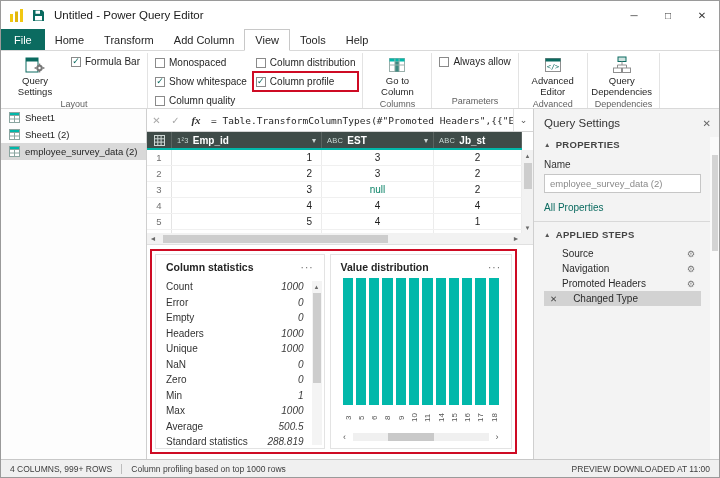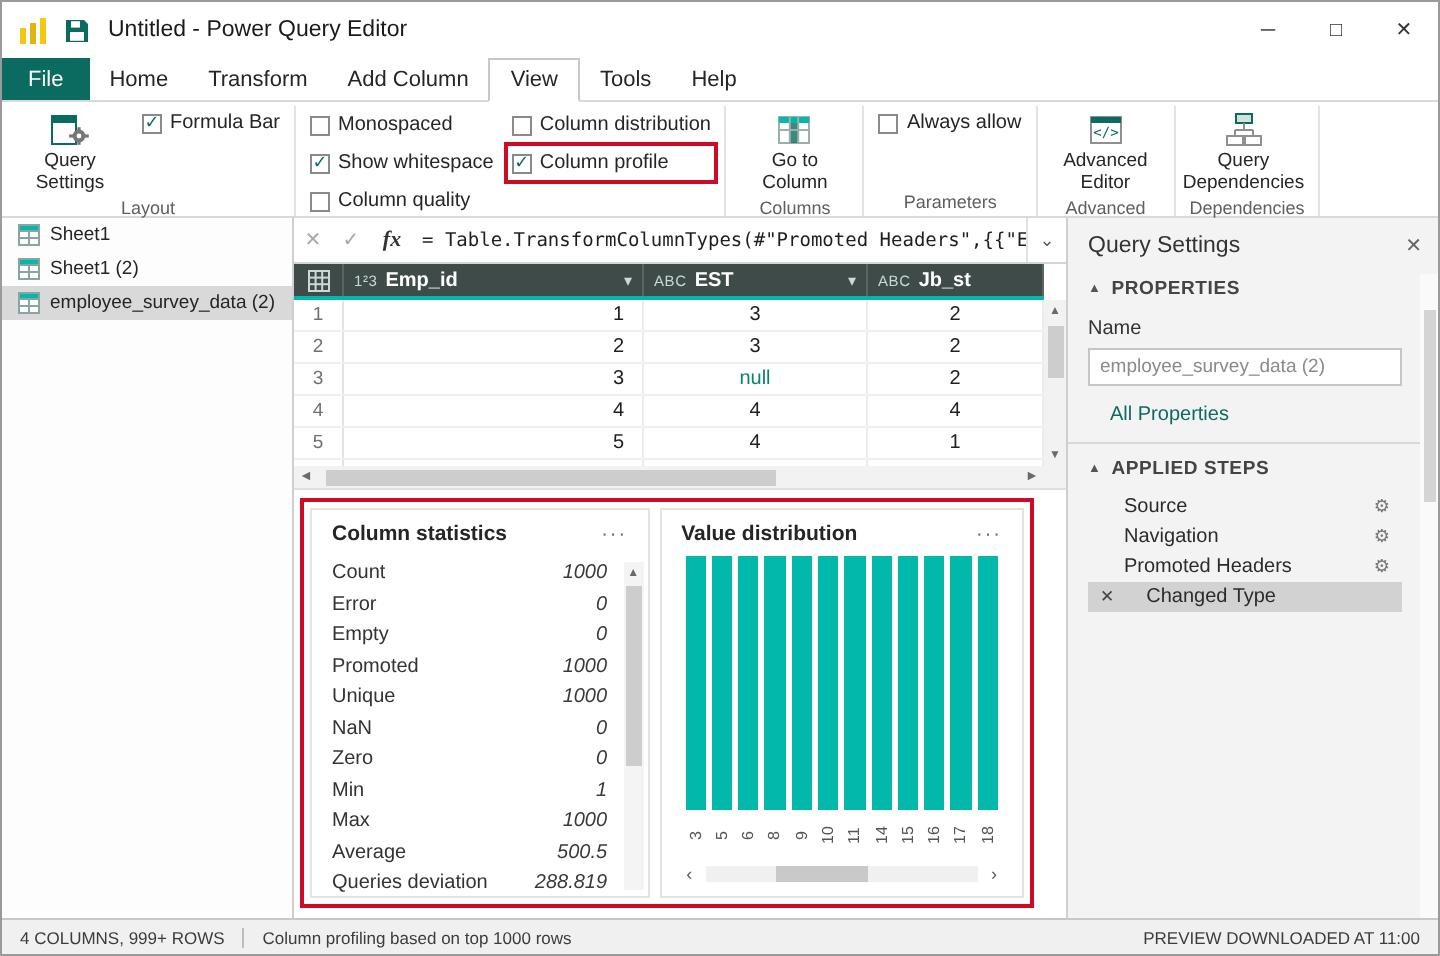--- a/index.html
+++ b/index.html
@@ -105,21 +105,21 @@
 
 .settings{width:186px;flex:0 0 auto;border-left:1px solid #cfcfcf;background:#f3f3f3;display:flex;flex-direction:column;position:relative}
 .set-header{display:flex;align-items:center;padding:8px 8px 6px 10px;flex:0 0 auto}
 .set-title{font-size:11.5px;color:#333}
 .set-close{margin-left:auto;color:#666;font-size:10px}
 .set-body{flex:1;padding:0 18px 0 10px;overflow:hidden}
 .sec-h{display:flex;align-items:center;gap:5px;font-size:9.5px;font-weight:bold;color:#444;letter-spacing:.3px;margin-top:4px}
 .tri{font-size:6.5px;color:#555}
 .name-label{font-size:10px;color:#333;margin:9px 0 3px}
 .name-input{width:100%;height:19px;border:1px solid #c6c6c6;background:#fff;font-size:9.5px;color:#8a8a8a;padding:0 5px;font-family:"Liberation Sans",sans-serif}
-.all-props{display:inline-block;margin:9px 11px 8px;font-size:10px;color:#0b6b60}
+.all-props{display:inline-block;margin:9px 0 8px;font-size:10px;color:#0b6b60}
 .set-divider{border:0;border-top:1px solid #d8d8d8;margin:0 -18px 7px -10px}
 .steps{margin-top:6px}
 .step{height:15px;display:flex;align-items:center;gap:16px;padding:0 6px 0 18px;font-size:10px;color:#2b2b2b;position:relative;white-space:nowrap;overflow:hidden}
 .step.sel{background:#d2d2d2;padding-left:6px}
 .step-x{font-size:8.5px;color:#444}
 .step-gear{margin-left:auto;font-size:9px;color:#777}
 .set-scroll{position:absolute;right:0;top:28px;bottom:0;width:9px;background:#fafafa}
 .set-thumb{position:absolute;left:1.5px;right:1.5px;top:18px;height:96px;background:#d4d4d4}
 
 
@@ -468,21 +468,21 @@
               </div>
               <div class="stat-row">
                 <span class="stat-label">Error</span>
                 <span class="stat-value">0</span>
               </div>
               <div class="stat-row">
                 <span class="stat-label">Empty</span>
                 <span class="stat-value">0</span>
               </div>
               <div class="stat-row">
-                <span class="stat-label">Promoted</span>
+                <span class="stat-label">Headers</span>
                 <span class="stat-value">1000</span>
               </div>
               <div class="stat-row">
                 <span class="stat-label">Unique</span>
                 <span class="stat-value">1000</span>
               </div>
               <div class="stat-row">
                 <span class="stat-label">NaN</span>
                 <span class="stat-value">0</span>
               </div>
@@ -496,21 +496,21 @@
               </div>
               <div class="stat-row">
                 <span class="stat-label">Max</span>
                 <span class="stat-value">1000</span>
               </div>
               <div class="stat-row">
                 <span class="stat-label">Average</span>
                 <span class="stat-value">500.5</span>
               </div>
               <div class="stat-row">
-                <span class="stat-label">Queries deviation</span>
+                <span class="stat-label">Standard statistics</span>
                 <span class="stat-value">288.819</span>
               </div>
             </div>
           <div class="stats-scroll">
             <span class="scroll-arrow">▲</span>
             <div class="vthumb"></div>
             <span class="scroll-arrow down">▼</span>
           </div>
         </div>
 

